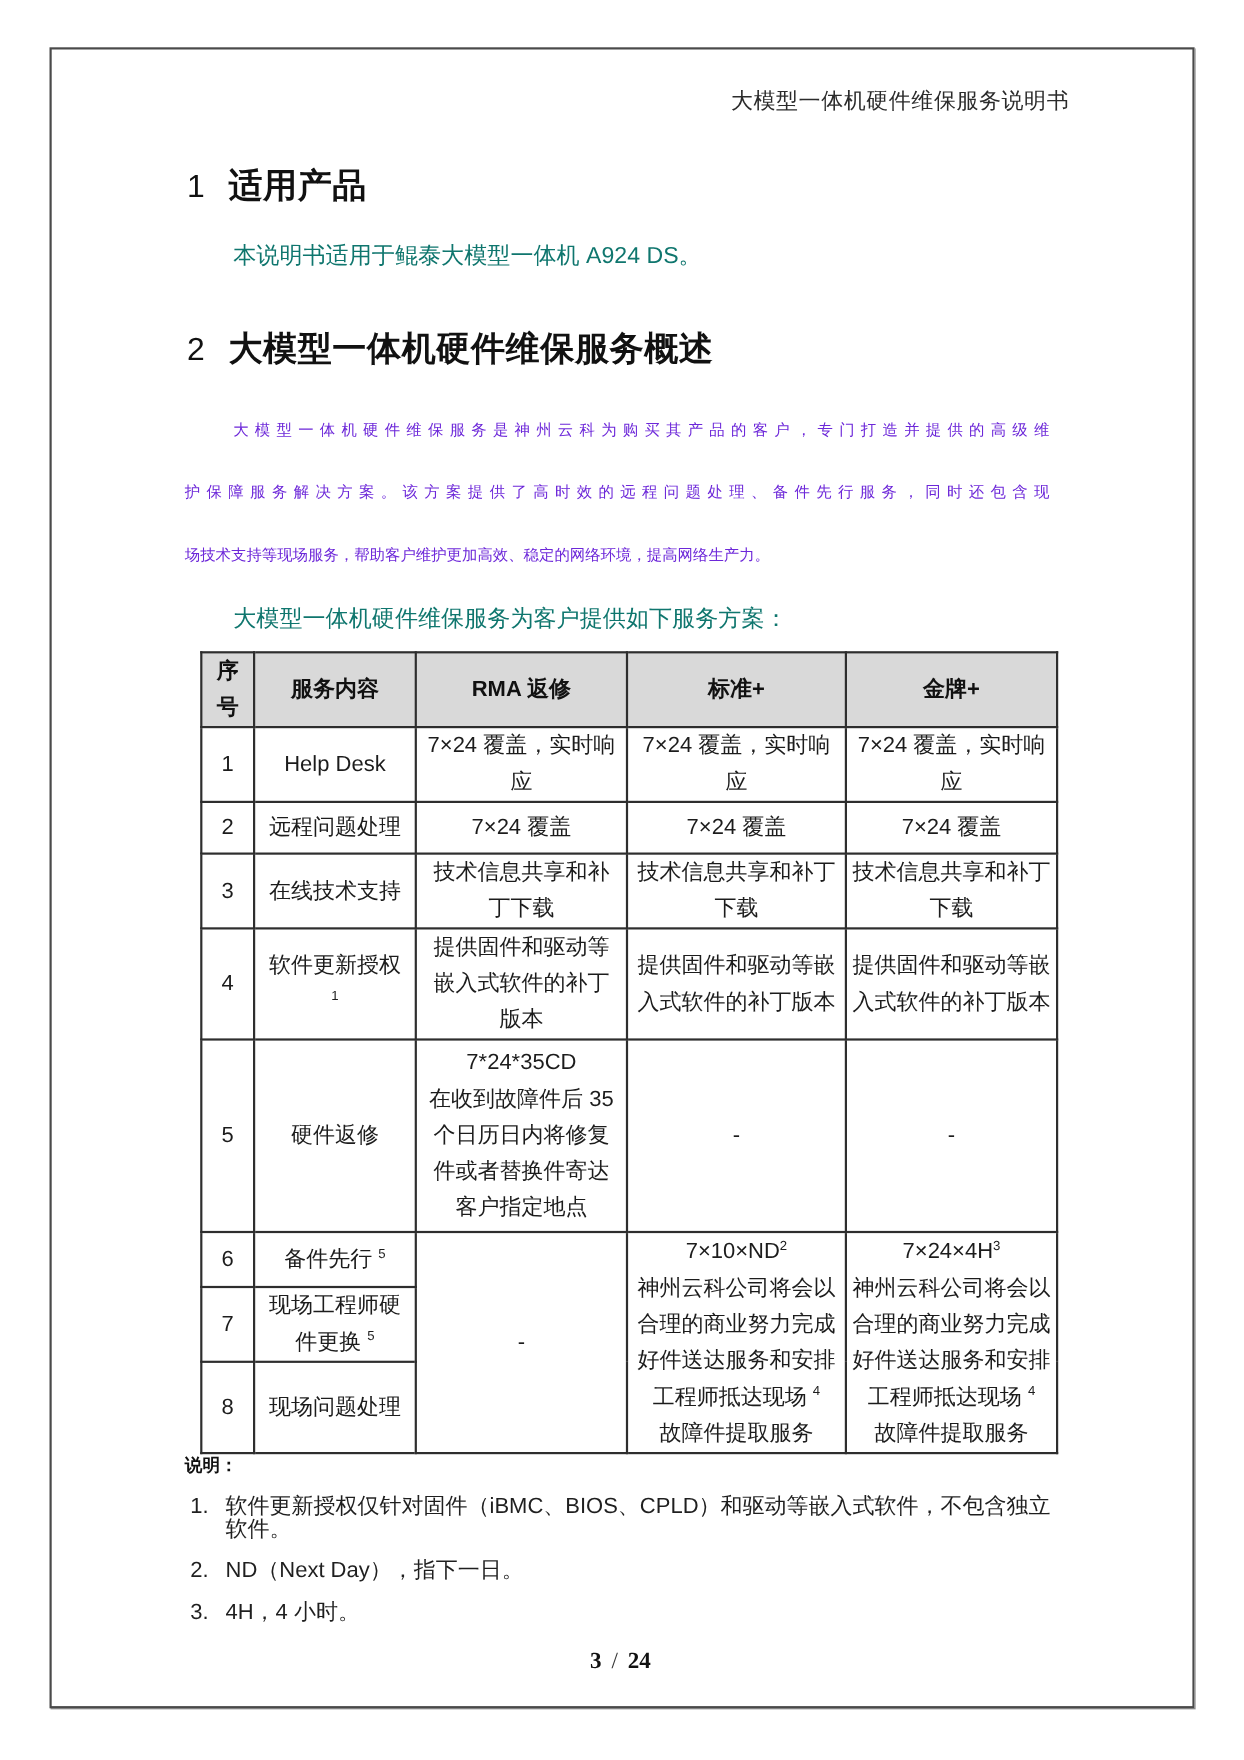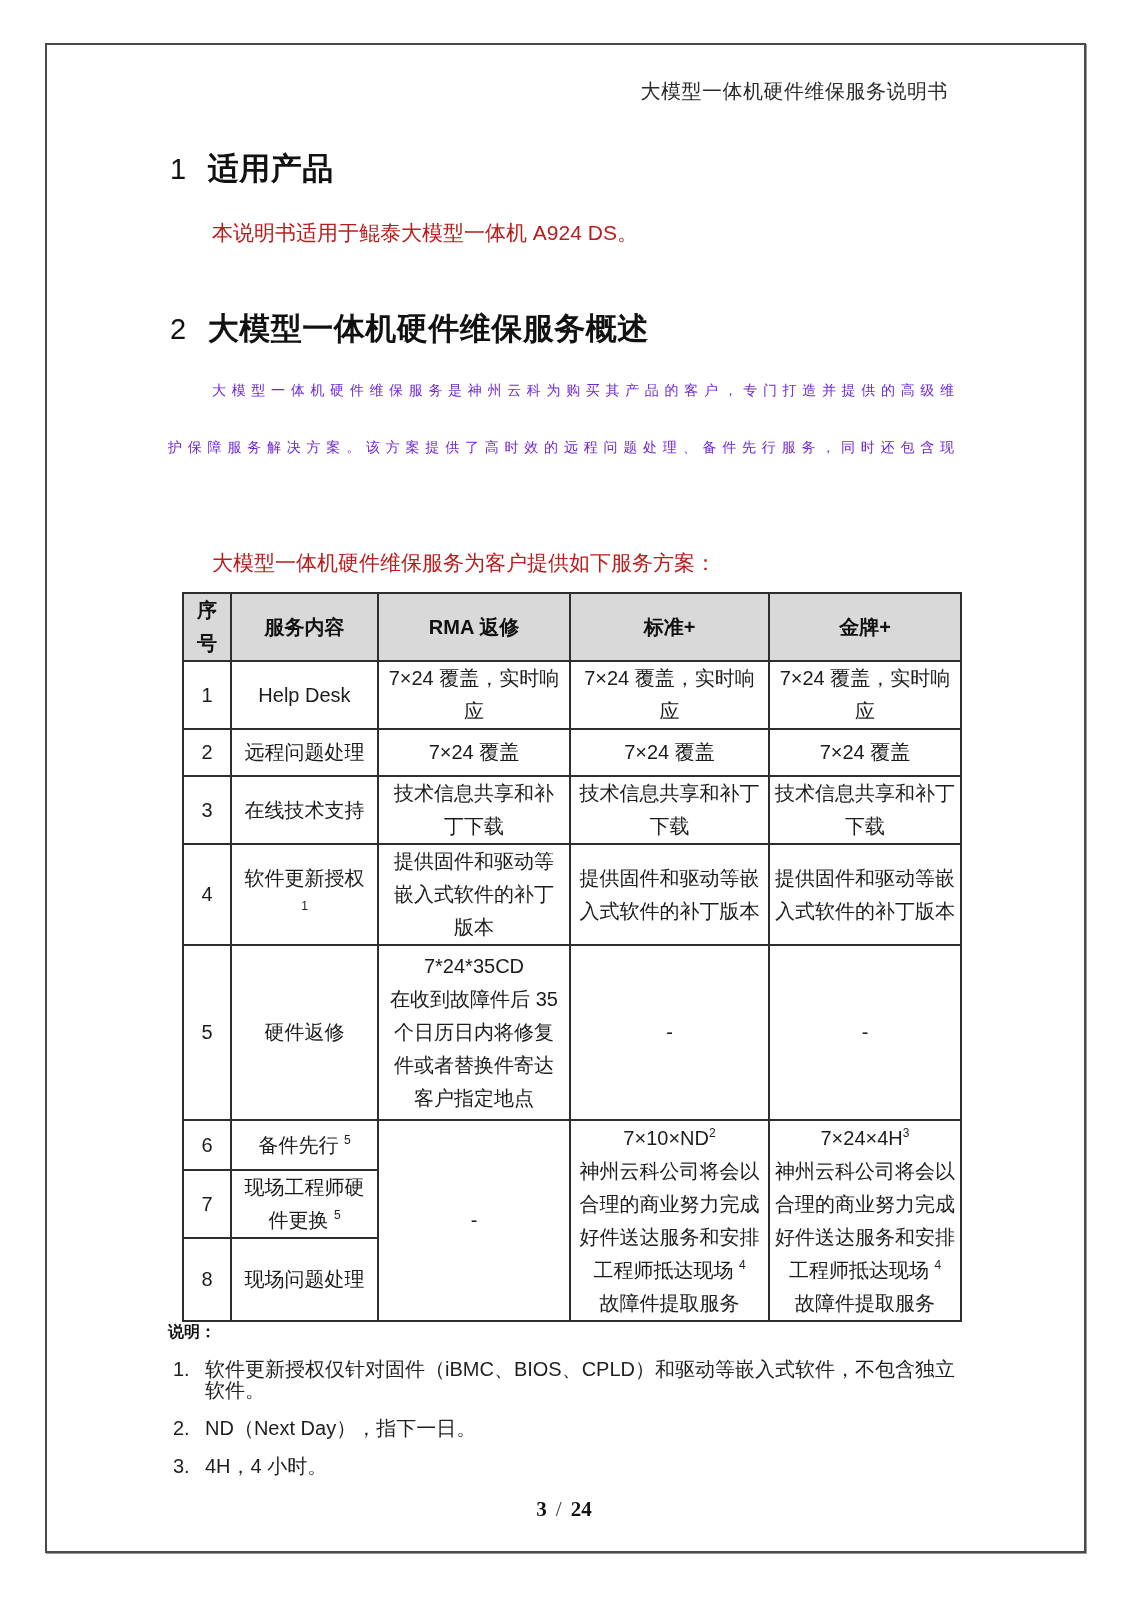--- a/index.html
+++ b/index.html
@@ -10,33 +10,33 @@
     font-family:"Liberation Sans","DejaVu Sans",sans-serif;
     color:#1f1f1f;
     overflow:hidden;
   }
   .frame{
     position:absolute;left:45px;top:43px;width:1041px;height:1510px;
     border:2px solid #4a4a4a;box-sizing:border-box;
     box-shadow:1px 1px 0 #9a9a9a;
   }
   .doc-header{
-    position:absolute;top:78px;left:156px;width:792px;
+    position:absolute;top:78px;left:180px;width:792px;
     text-align:right;
     font-family:Liberation Serif, serif;
     font-size:20px;color:#2b2b2b;letter-spacing:.5px;
   }
   .sec{
     position:absolute;left:166px;margin:4px;
     font-size:31px;font-weight:bold;color:#111;
     letter-spacing:.5px;white-space:nowrap;
   }
   .sec .sec-num{font-weight:400;font-size:29px;margin-right:21px;}
   .body-line{
-    position:absolute;margin:0;font-size:21px;color:#b91c1c;
+    position:absolute;margin:0;font-size:21px;color:#0f766e;
     line-height:1.1;white-space:nowrap;
   }
   .overview{position:absolute;left:168px;width:786px;}
   .ov-line{
     font-size:14px;line-height:57px;height:57px;
     text-align:justify;color:#6d28d9;
   }
   .ov-line.just{text-align-last:justify;}
   .ov-line.first{text-indent:44px;}
   .svc-table{
@@ -73,27 +73,28 @@
 <div class="frame"></div>
 
 <div class="doc-header">大模型一体机硬件维保服务说明书</div>
 
 <h1 class="sec" style="top:144px;">
   <span class="sec-num">1</span><span class="sec-title">适用产品</span>
 </h1>
 
 <p class="body-line" style="top:221px;left:212px;">本说明书适用于鲲泰大模型一体机 A924 DS。</p>
 
-<h1 class="sec" style="top:304px;">
+<h1 class="sec" style="top:292px;">
   <span class="sec-num">2</span><span class="sec-title">大模型一体机硬件维保服务概述</span>
 </h1>
 
 <div class="overview" style="top:362px;">
     <div class="ov-line first just">大模型一体机硬件维保服务是神州云科为购买其产品的客户，专门打造并提供的高级维</div>
     <div class="ov-line just">护保障服务解决方案。该方案提供了高时效的远程问题处理、备件先行服务，同时还包含现</div>
+    <div class="ov-line">场技术支持等现场服务，帮助客户维护更加高效、稳定的网络环境，提高网络生产力。</div>
   </div>
 
 <p class="body-line" style="top:551px;left:212px;">大模型一体机硬件维保服务为客户提供如下服务方案：</p>
 
 <table class="svc-table">
   <colgroup>
       <col style="width: 48px;">
       <col style="width: 147px;">
       <col style="width: 192px;">
       <col style="width: 199px;">

